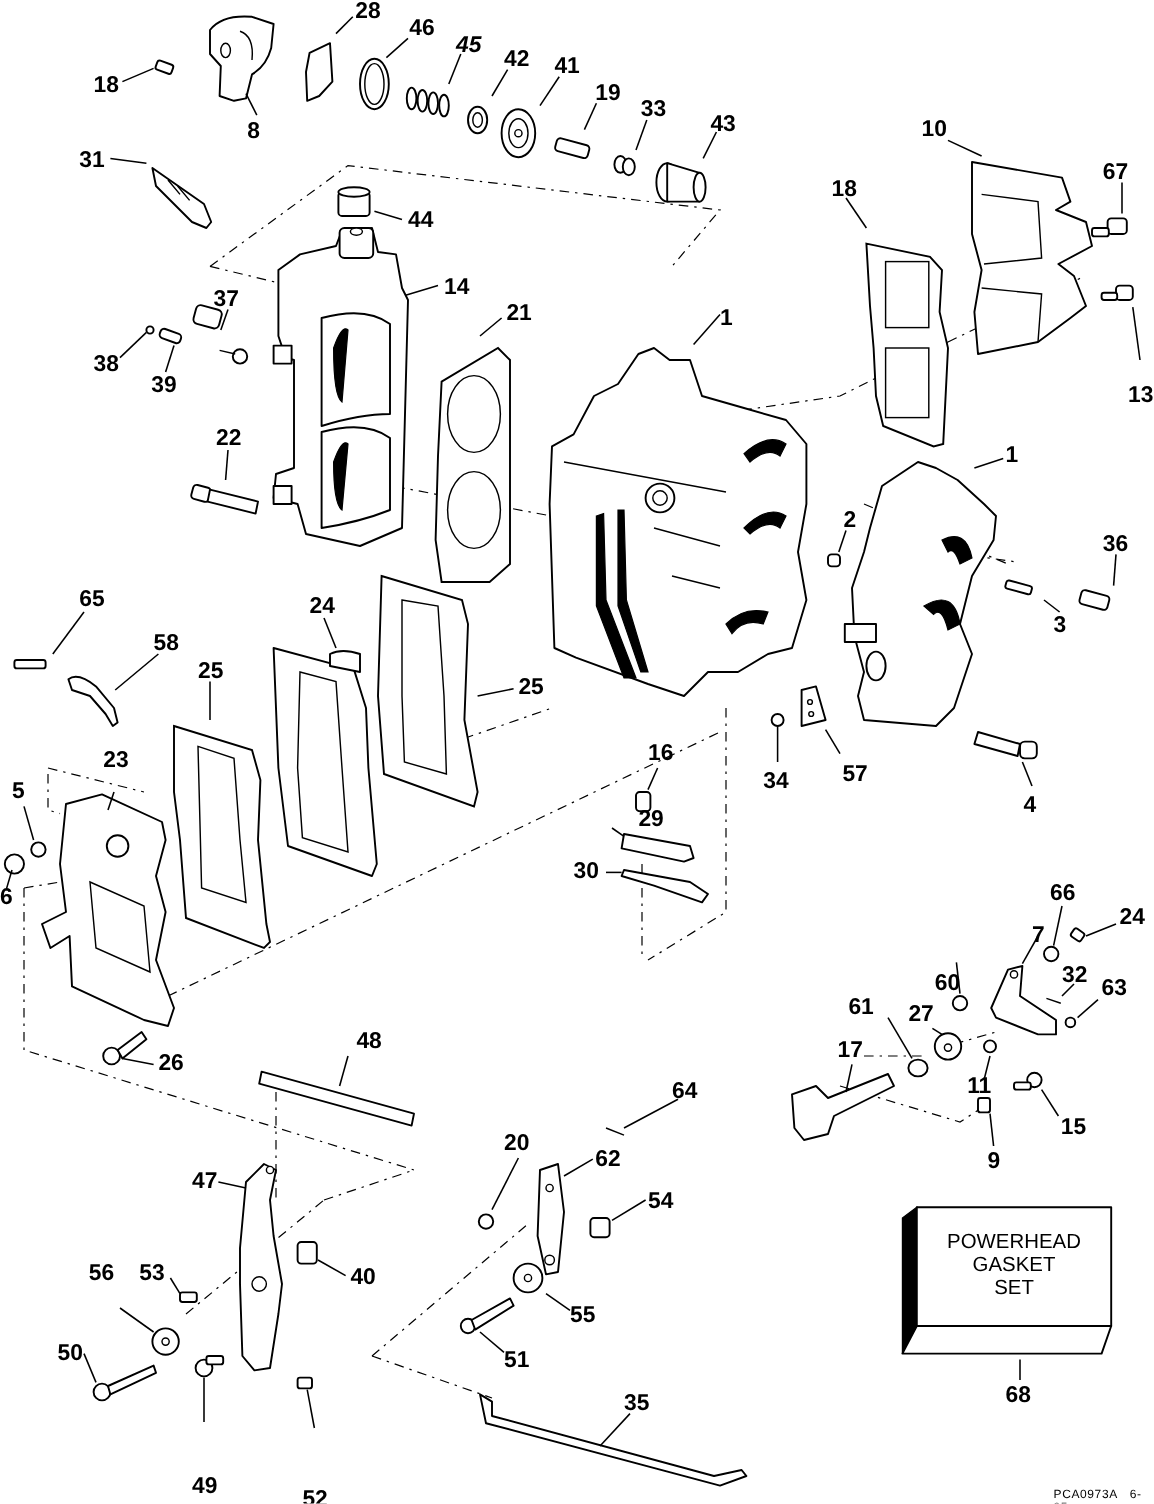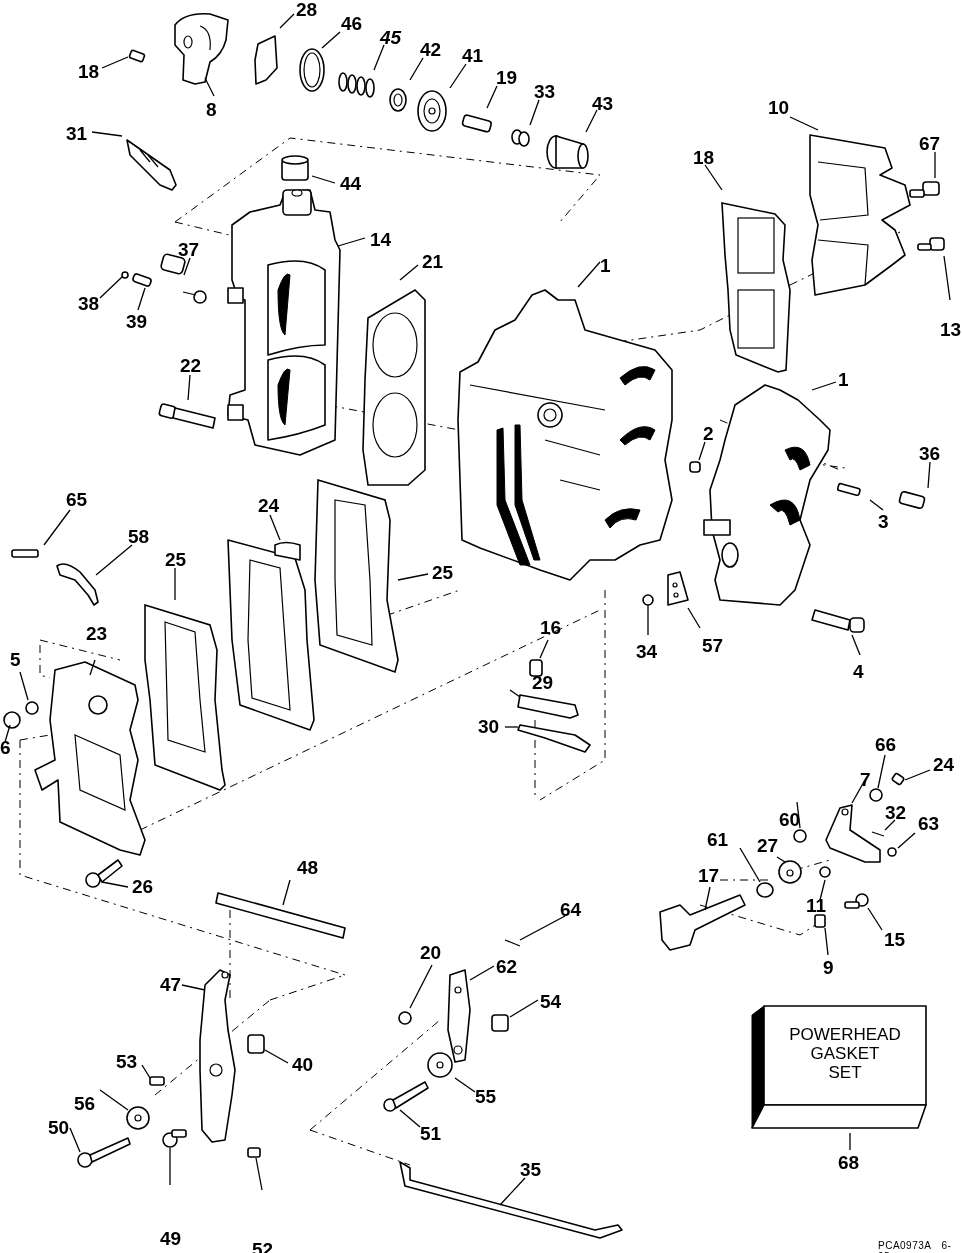--- a/index.html
+++ b/index.html
@@ -467,21 +467,21 @@
 <div class="callout" style="left:823px;top:958px;">9</div>
 <div class="callout" style="left:132px;top:877px;">26</div>
 <div class="callout" style="left:285px;top:858px;margin-left:12px;">48</div>
 <div class="callout" style="left:560px;top:900px;">64</div>
 <div class="callout" style="left:420px;top:943px;">20</div>
 <div class="callout" style="left:496px;top:957px;">62</div>
 <div class="callout" style="left:160px;top:975px;">47</div>
 <div class="callout" style="left:540px;top:992px;">54</div>
 <div class="callout" style="left:292px;top:1055px;">40</div>
 <div class="callout" style="left:116px;top:1052px;">53</div>
-<div class="callout" style="left:74px;top:1094px;">56</div>
+<div class="callout" style="left:74px;top:1052px;">56</div>
 <div class="callout" style="left:475px;top:1087px;">55</div>
 <div class="callout" style="left:48px;top:1118px;">50</div>
 <div class="callout" style="left:420px;top:1124px;">51</div>
 <div class="callout" style="left:160px;top:1185px;margin-top:44px;">49</div>
 <div class="callout" style="left:252px;top:1240px;">52</div>
 <div class="callout" style="left:520px;top:1160px;">35</div>
 <div class="callout" style="left:838px;top:1153px;">68</div>
 
 <div class="kit-text">
   <span class="kit-line">POWERHEAD</span>

